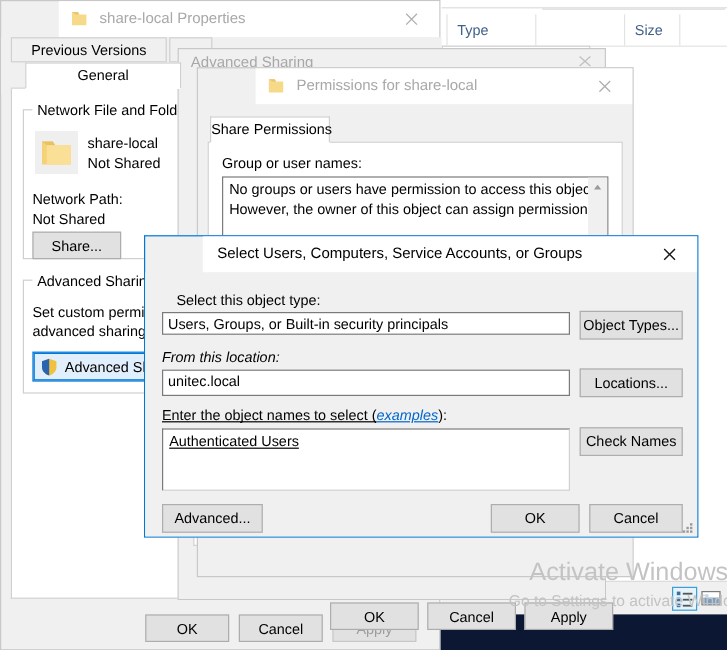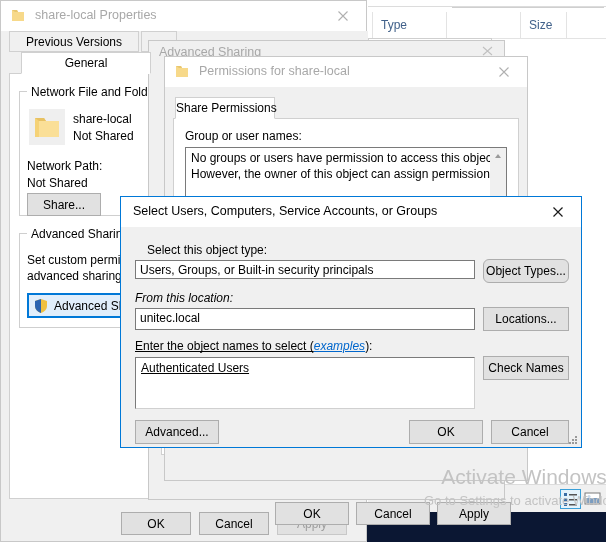--- a/index.html
+++ b/index.html
@@ -111,20 +111,21 @@
     box-sizing: border-box;
   }
   .win.inactive { border: 1px solid #c8c8c8; }
   .win.active   { border: 1px solid #0078d7; }
 
   .titlebar {
     position: relative;
     height: 30px;
     background: #ffffff;
     box-sizing: border-box;
+    margin-left: 48px;
   }
   .titlebar .title-icon {
     position: absolute;
     left: 10px; top: 7px;
     width: 14px; height: 15px;
   }
   .titlebar .title-text {
     position: absolute;
     top: 7px;
     font-size: 12.5px;
@@ -302,21 +303,21 @@
   #perms-scroll-up { position: absolute; left: 4px; top: 5px; width: 8px; height: 6px; }
 
   
   #select-users-window { left: 120px; top: 196px; width: 462px; height: 252px; }
   #su-body {
     position: absolute; left: 0; top: 30px; width: 460px; height: 220px;
     background: #f0f0f0;
   }
   #su-label-objecttype { left: 26px; top: 16px; }
   #su-input-objecttype { left: 14px; top: 33px; width: 340px; height: 19px; }
-  #su-btn-objecttypes  { left: 362px; top: 32px; width: 86px; height: 24px; border-radius: 6px; }
+  #su-btn-objecttypes  { left: 362px; top: 32px; width: 86px; height: 24px; }
   #su-label-location   { left: 14px; top: 64px; font-style: italic; }
   #su-input-location   { left: 14px; top: 81px; width: 340px; height: 22px; }
   #su-btn-locations    { left: 362px; top: 80px; width: 86px; height: 24px; }
   #su-label-names      { left: 14px; top: 112px; }
   #su-input-names {
     left: 14px; top: 130px; width: 340px; height: 52px;
     border-top: 1px solid #7a7a7a;
     border-left: 1px solid #7a7a7a;
     border-right: 1px solid #d0d0d0;
     border-bottom: 1px solid #d0d0d0;

